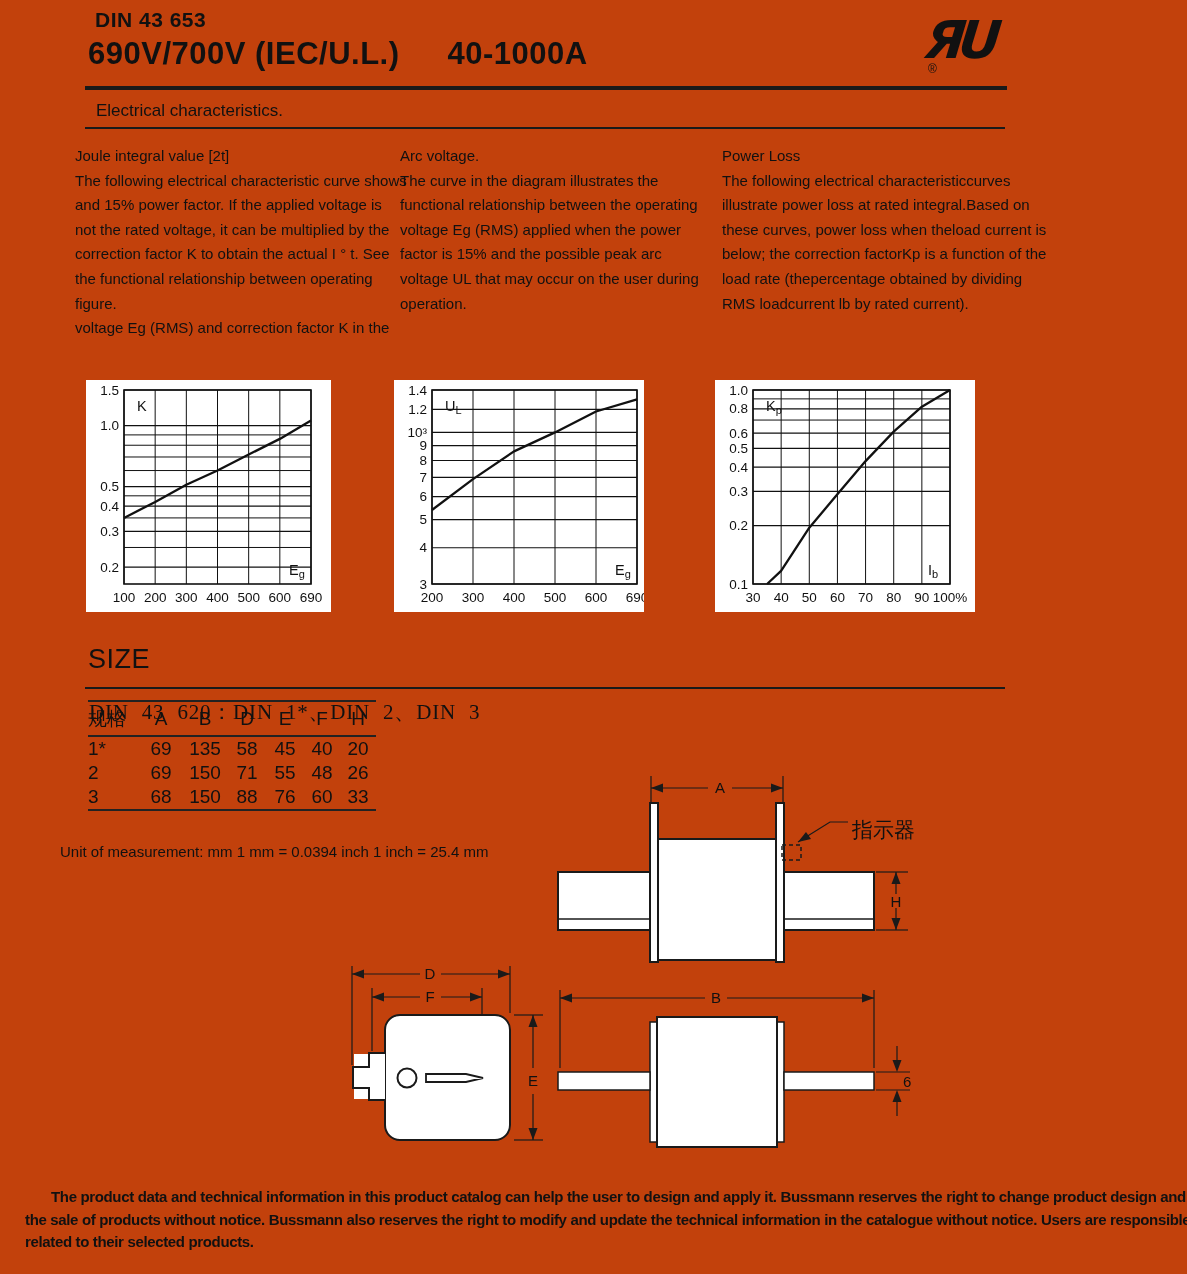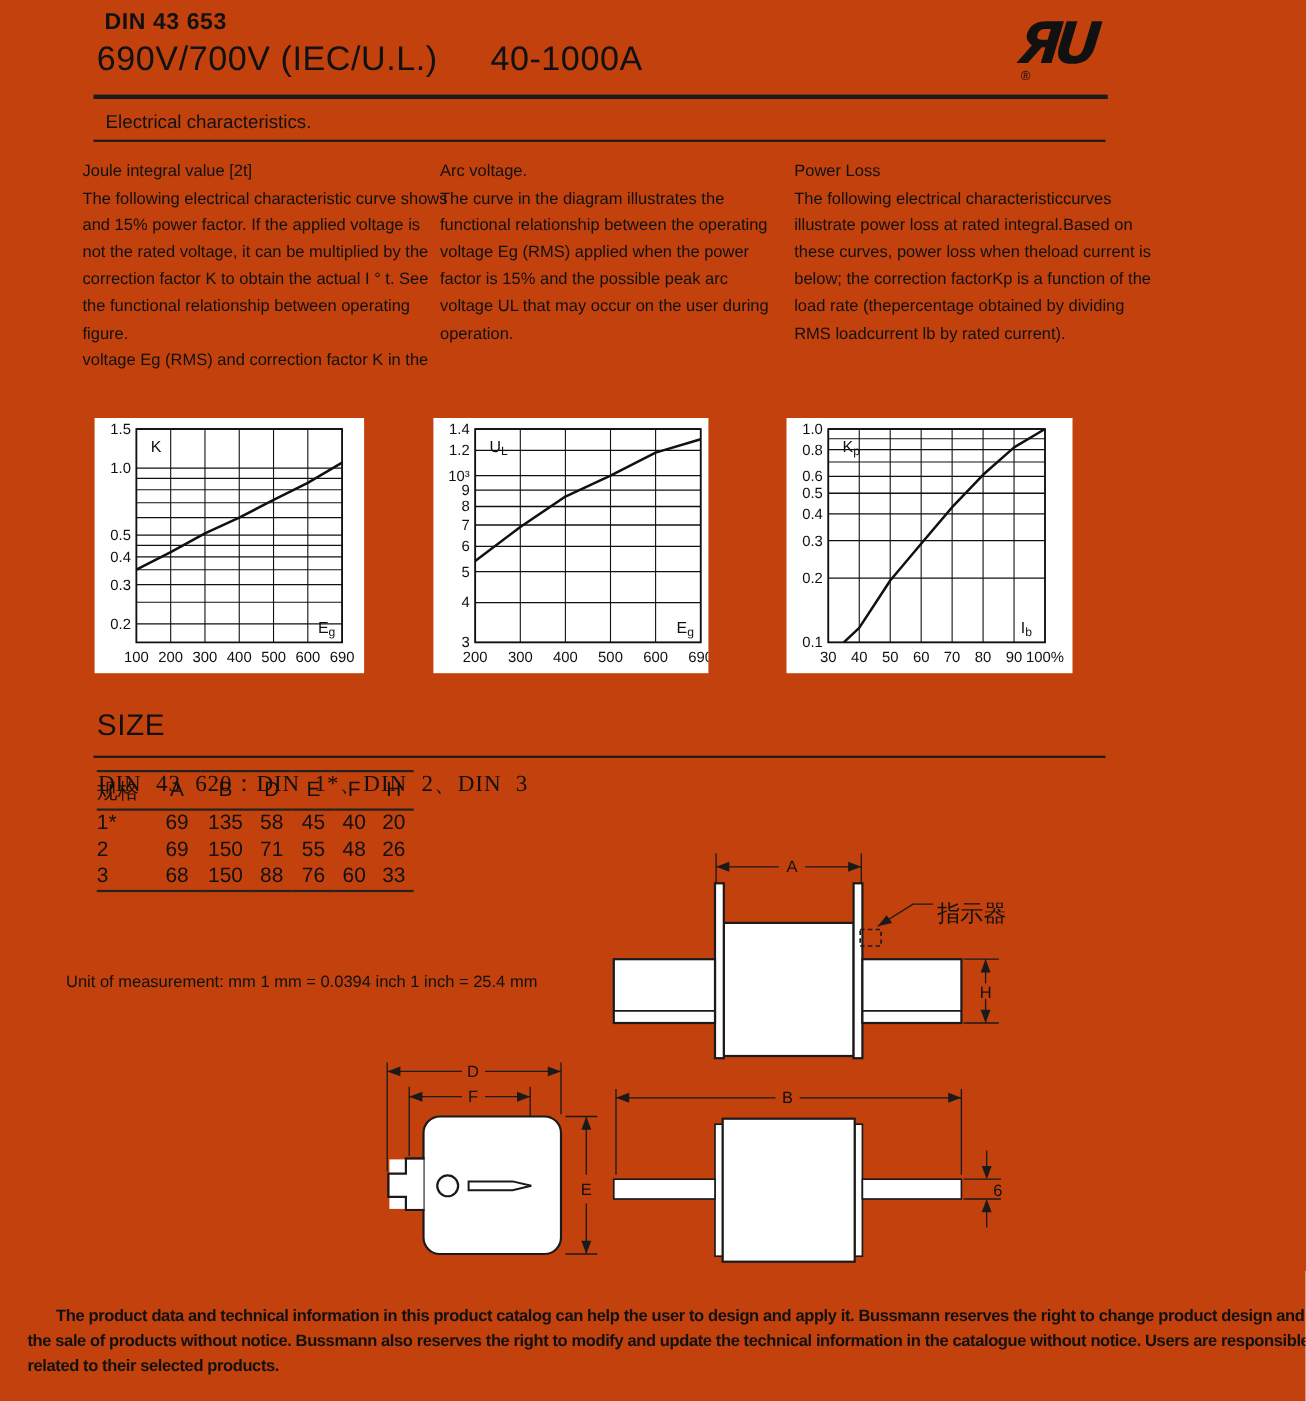--- a/index.html
+++ b/index.html
@@ -1,39 +1,39 @@
 <!DOCTYPE html>
 <html><head>
 <meta charset="utf-8">
 <style>
   html,body{margin:0;padding:0;background:#fff;}
   .page{position:relative;width:1187px;height:1274px;background:#c2410c;
         font-family:"Liberation Sans",sans-serif;color:#111;overflow:hidden;}
   .abs{position:absolute;}
   .rule{position:absolute;background:#1a1a1a;}
   .din-standard{left:95px;top:8px;font-size:21px;font-weight:bold;letter-spacing:.5px;}
-  .main-title{left:88px;top:36px;font-size:31px;font-weight:normal;letter-spacing:.5px;display:flex;gap:48px;}
+  .main-title{left:88px;top:36px;font-size:31px;font-weight:bold;letter-spacing:.5px;display:flex;gap:48px;}
   .ulmark{left:926px;top:8px;width:95px;height:72px;}
   .ulmark .glyphs{font-family:"DejaVu Sans","Liberation Sans",sans-serif;font-weight:bold;font-style:italic;
         font-size:52px;letter-spacing:-7px;display:inline-block;transform:skewX(-6deg);line-height:64px;}
   .ulmark .reg{position:absolute;left:2px;bottom:4px;font-size:12px;font-style:normal;}
   .elec-heading{left:96px;top:101px;font-size:17px;}
   .tcol{font-size:15px;line-height:24.6px;white-space:nowrap;}
   .chart{position:absolute;background:#fff;}
   .chart text{font-family:"Liberation Sans",sans-serif;fill:#111;}
   .size-heading{left:88px;top:644px;font-size:27px;letter-spacing:.5px;}
   .size-subtitle{left:89px;top:698px;font-family:"Liberation Serif","DejaVu Serif",serif;
         font-size:21px;word-spacing:7px;letter-spacing:.8px;}
   table.size{position:absolute;left:88px;top:700px;border-collapse:collapse;font-size:19px;}
   table.size th{font-weight:normal;text-align:center;padding:4px 0 3px 0;}
   table.size td{text-align:center;padding:1px 0;}
   table.size th:first-child,table.size td:first-child{text-align:left;}
   table.size thead tr{border-top:2px solid #222;border-bottom:2.5px solid #222;}
   table.size tbody tr:last-child{border-bottom:2.5px solid #222;}
-  .unit-note{left:60px;top:843px;font-size:15px;margin-top:41px;}
+  .unit-note{left:60px;top:843px;font-size:15px;}
   .drawing{position:absolute;left:340px;top:760px;}
   .drawing text{font-family:"Liberation Sans",sans-serif;fill:#111;font-size:15px;}
   .drawing .cjk{font-size:21px;}
   .footer{left:25px;top:1186px;width:1150px;font-size:15px;font-weight:600;
         letter-spacing:-0.35px;line-height:22.5px;}
   .footer .fline{white-space:nowrap;}
   .footer .fline:first-child{text-indent:26px;}
 </style>
 </head>
 <body>

